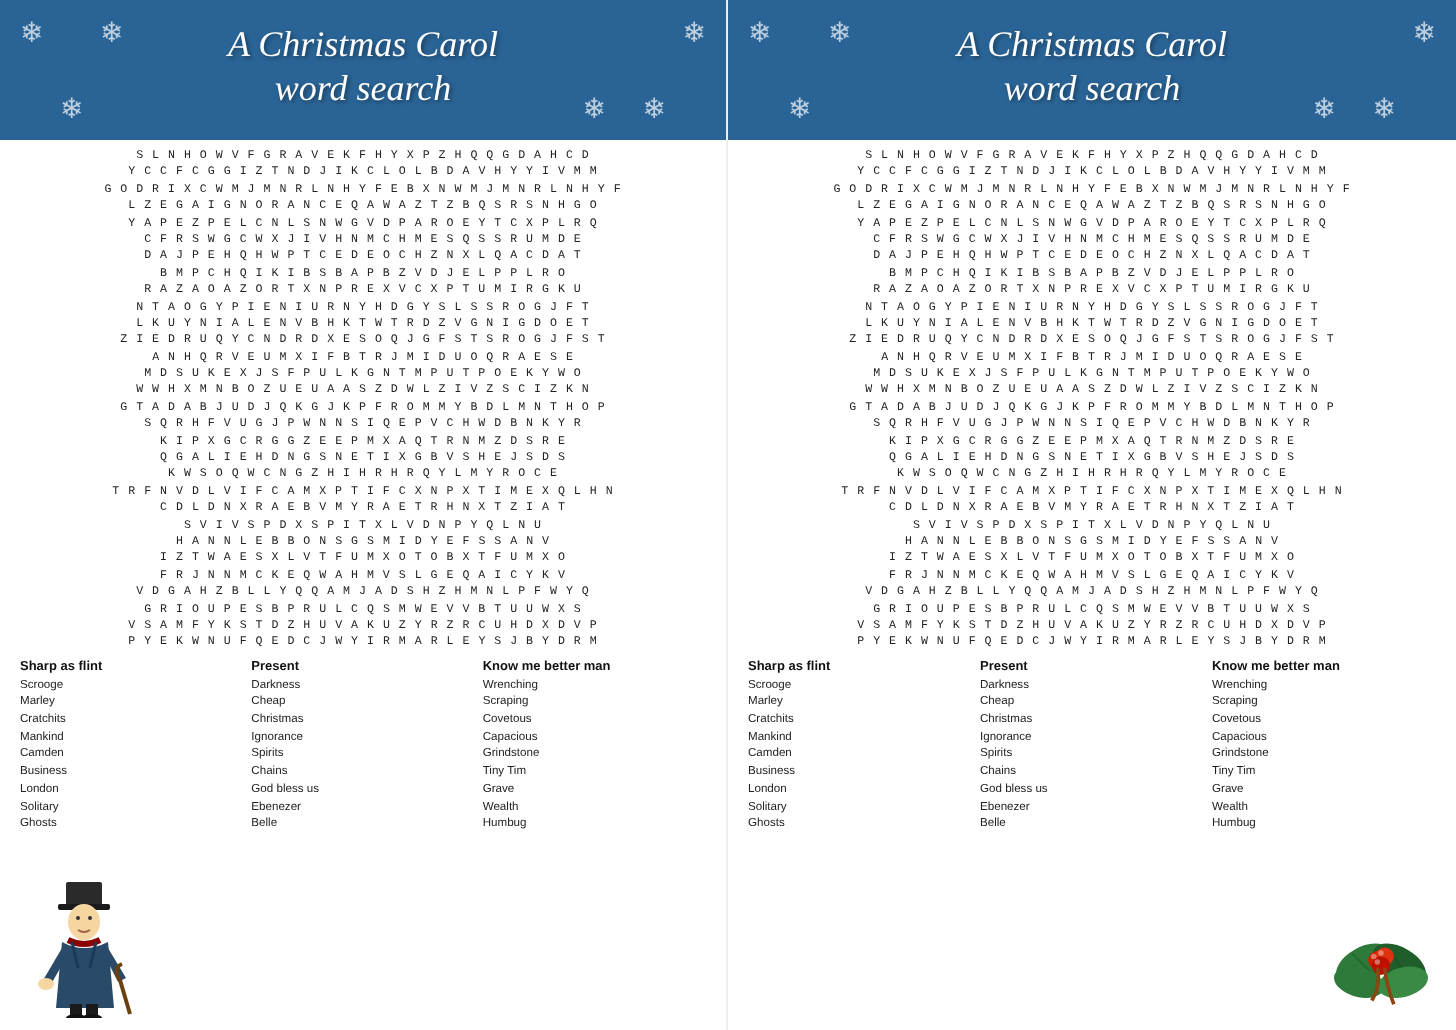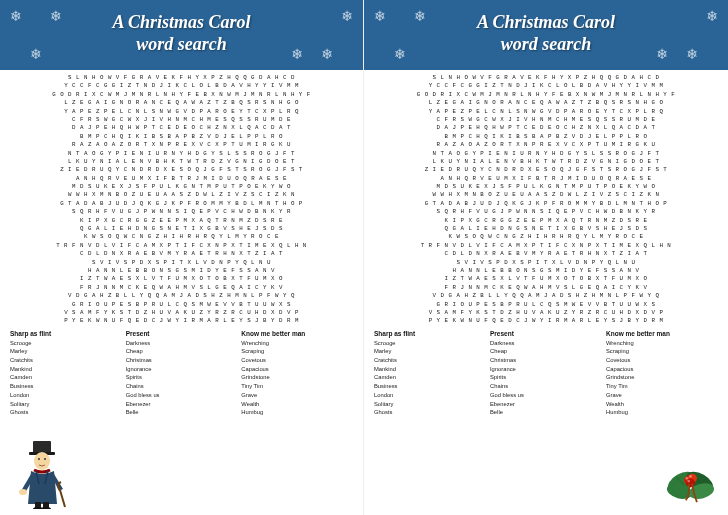--- a/index.html
+++ b/index.html
@@ -26,21 +26,21 @@
       padding: 8px 12px 10px;
       display: flex;
       align-items: center;
       justify-content: center;
       position: relative;
       min-height: 70px;
     }
     .header-title {
       color: #fff;
       font-size: 18px;
-      font-weight: bold;
+      font-weight: normal;
       font-style: italic;
       text-align: center;
       font-family: Georgia, serif;
       line-height: 1.2;
       text-shadow: 1px 1px 2px rgba(0,0,0,0.4);
     }
     .snowflake {
       color: rgba(255,255,255,0.7);
       font-size: 14px;
       position: absolute;

